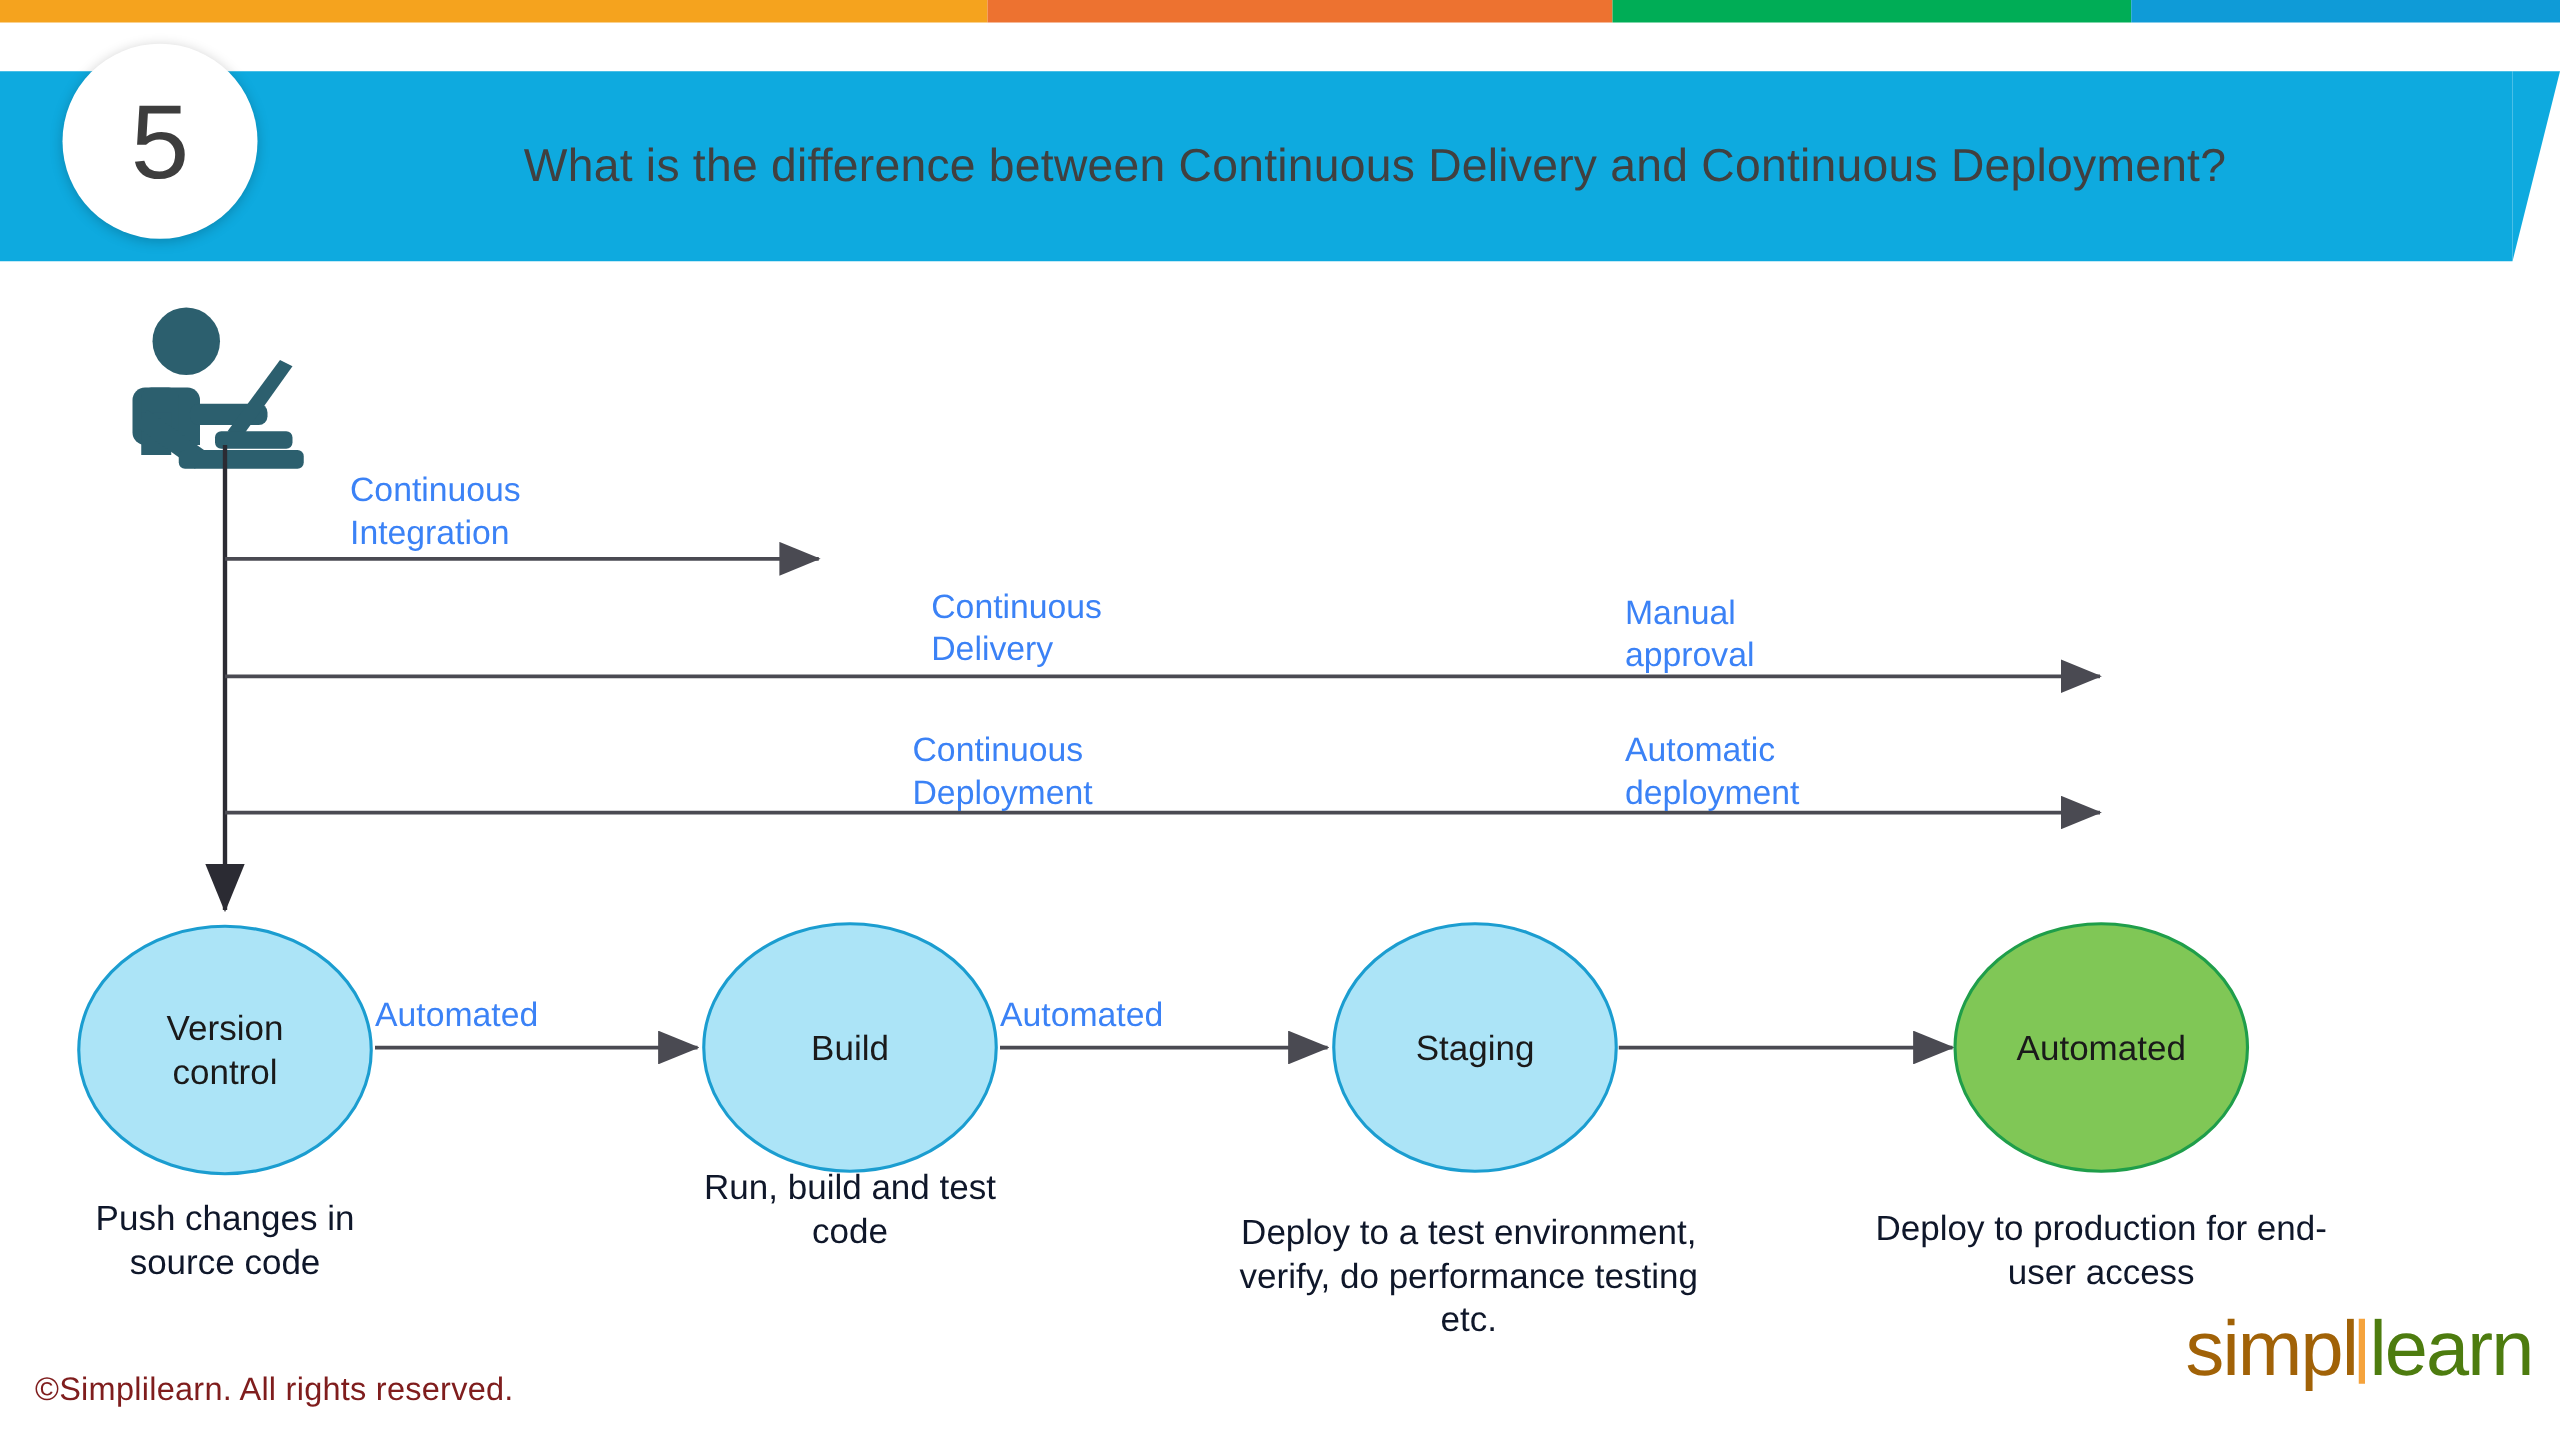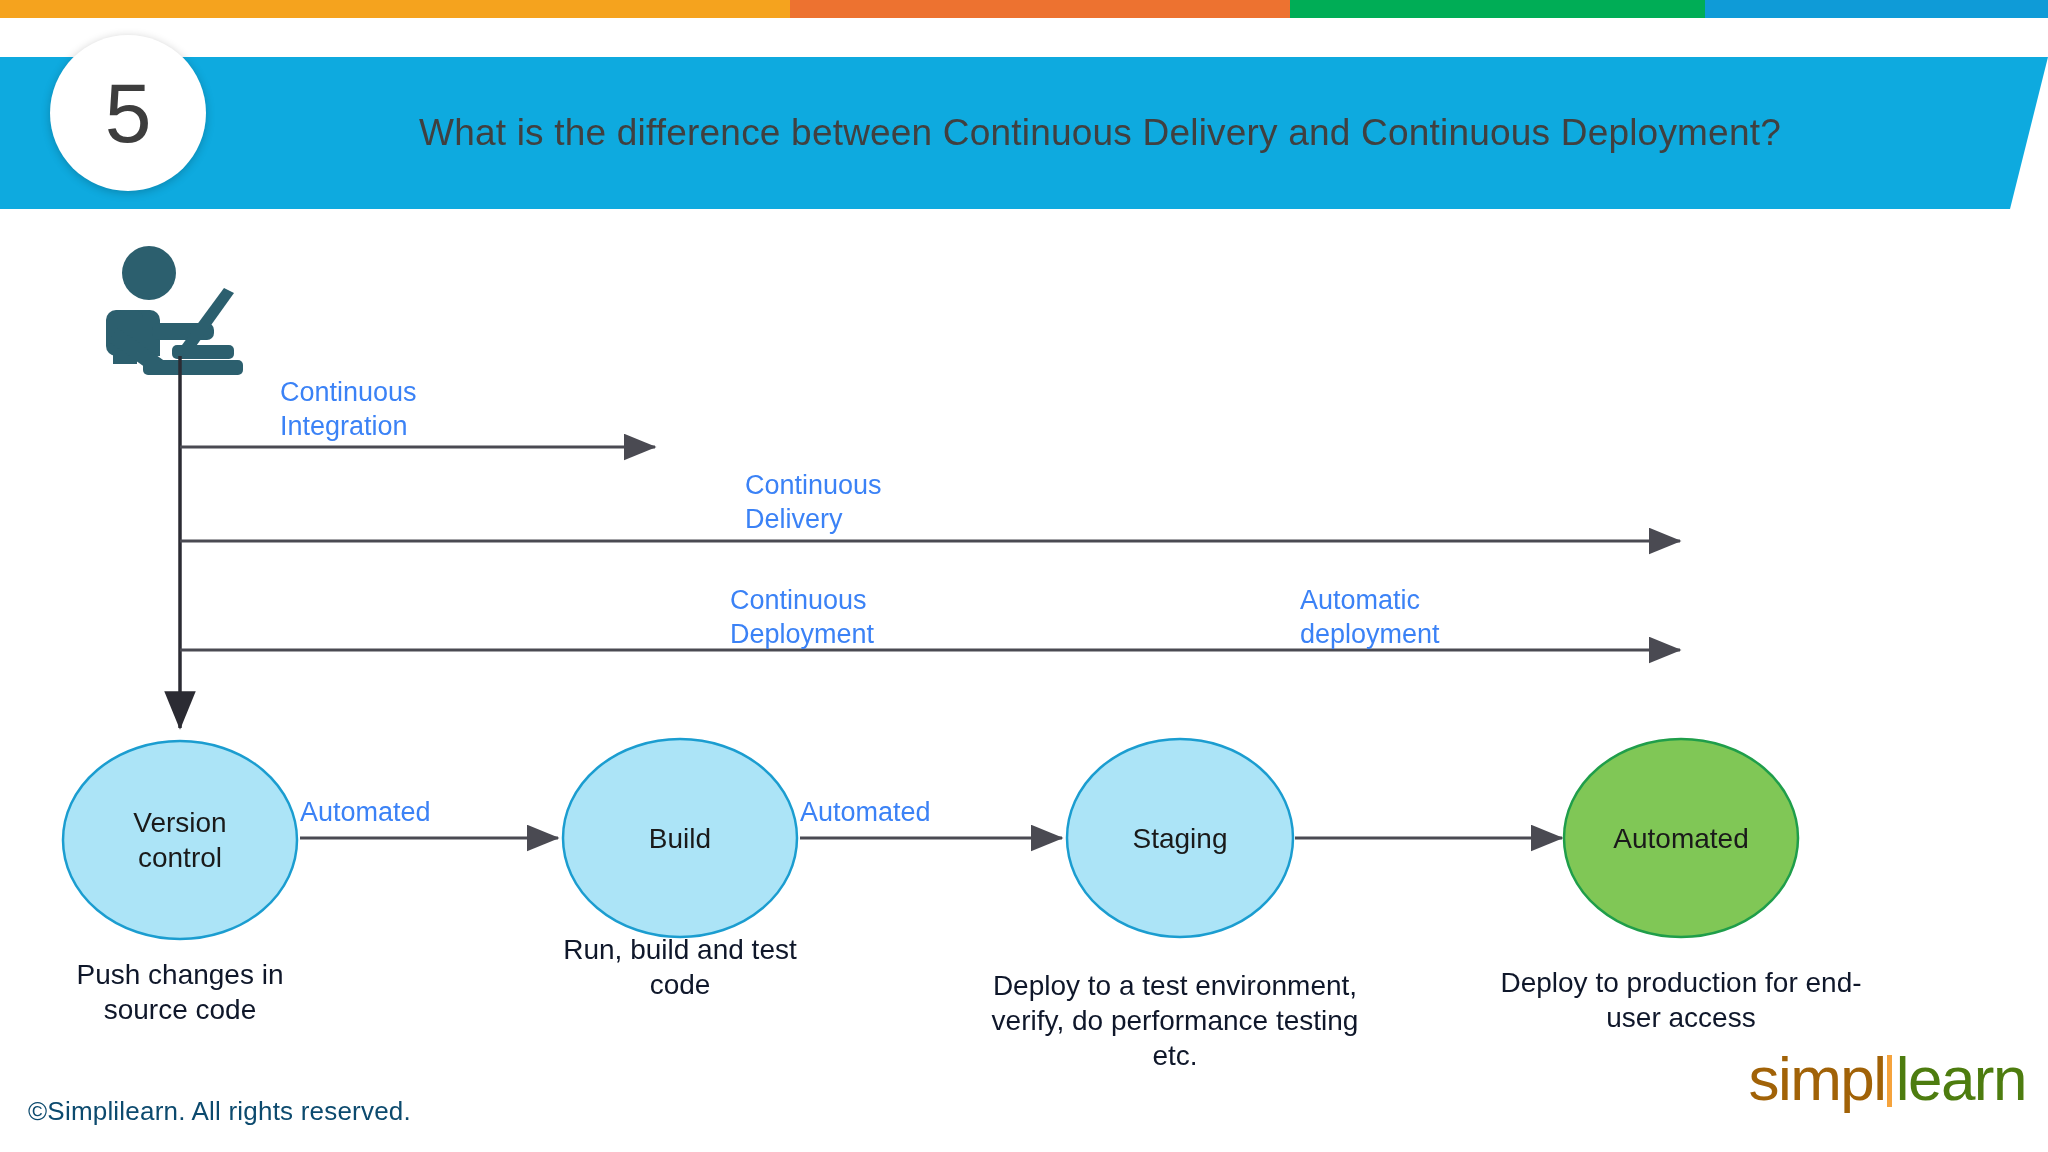--- a/index.html
+++ b/index.html
@@ -113,21 +113,21 @@
     line-height: 35px;
     text-align: center;
     white-space: pre-line;
   }
 
   
   .copyright {
     position: absolute;
     left: 28px;
     top: 1096px;
-    color: #0c4a6e;
+    color: #7f1d1d;
     font-size: 26px;
     letter-spacing: 0.2px;
   }
   .logo {
     position: absolute;
     right: 22px;
     top: 1048px;
     font-size: 62px;
     line-height: 62px;
     letter-spacing: -1.5px;
@@ -198,20 +198,22 @@
     <ellipse cx="680" cy="838" rx="117" ry="99" fill="#ace4f7" stroke="#1b9dd0" stroke-width="2.5"></ellipse>
     <ellipse cx="1180" cy="838" rx="113" ry="99" fill="#ace4f7" stroke="#1b9dd0" stroke-width="2.5"></ellipse>
     <ellipse cx="1681" cy="838" rx="117" ry="99" fill="#80c756" stroke="#1f9e4a" stroke-width="2.5"></ellipse>
   </svg>
 
   <div class="lbl" style="left:280px; top:375px; width:260px;">Continuous
 Integration</div>
 
   <div class="lbl" style="left:745px; top:468px; width:260px;">Continuous
 Delivery</div>
+  <div class="lbl" style="left:1300px; top:473px; width:260px;">Manual
+approval</div>
 
   <div class="lbl" style="left:730px; top:583px; width:280px;">Continuous
 Deployment</div>
   <div class="lbl" style="left:1300px; top:583px; width:260px;">Automatic
 deployment</div>
 
   <div class="lbl" style="left:300px; top:795px; width:260px;">Automated</div>
   <div class="lbl" style="left:800px; top:795px; width:260px;">Automated</div>
 
   <div class="node-lbl" style="left:50px; top:805px; width:260px;">Version

